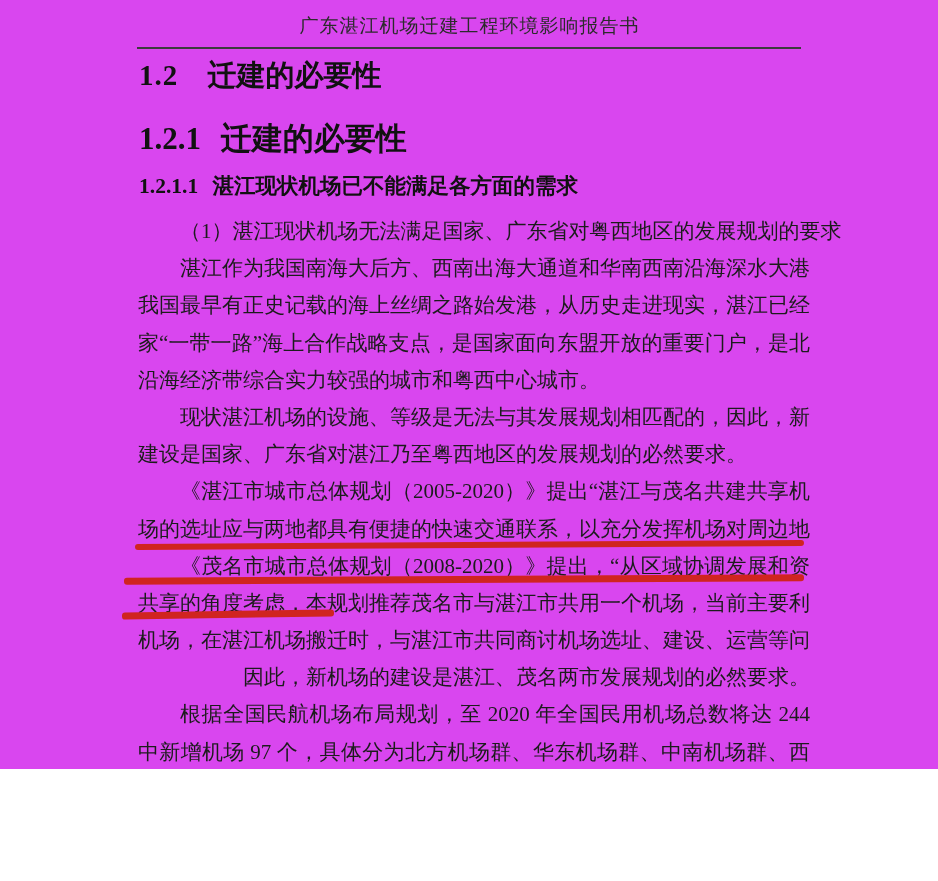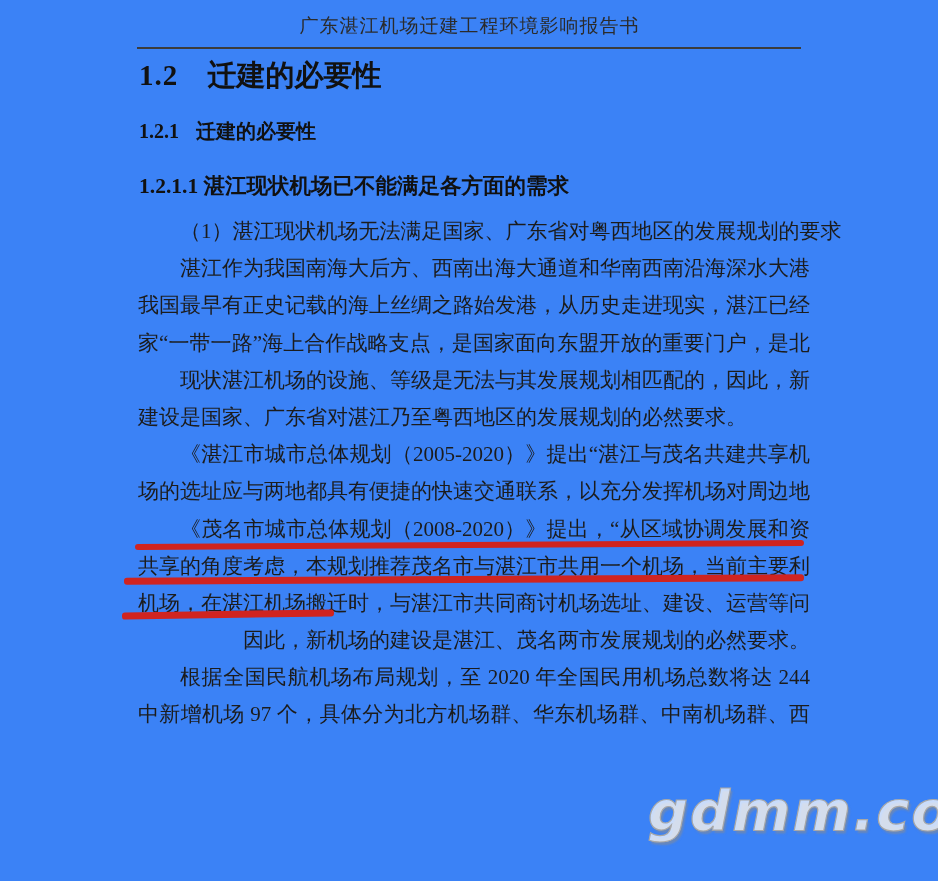--- a/index.html
+++ b/index.html
@@ -1,38 +1,38 @@
 <!DOCTYPE html>
 <html><head>
 <meta charset="utf-8">
 <style>
   html,body{margin:0;padding:0;background:#ffffff;}
   .page{
     position:relative;
-    width:938px;height:881px;
-    background:#3b82f6;
+    width:938px;height:769px;
+    background:#d946ef;
     overflow:hidden;
     font-family:"Liberation Serif","DejaVu Serif",serif;
     color:#1c1c1c;
   }
   .running-header{
     position:absolute;top:13px;left:138px;width:663px;
     text-align:center;font-size:19px;color:#2b2b2b;letter-spacing:1px;
   }
   .header-rule{
     position:absolute;top:47px;left:137px;width:664px;height:2px;
     background:#3c3c3c;
   }
   .h1,.h2,.h3{position:absolute;left:139px;font-weight:bold;color:#111;white-space:nowrap;}
   .h1{top:56px;font-size:29px;}
   .h1 .num{margin-right:22px;letter-spacing:1px;}
-  .h2{top:118px;font-size:20px;}
+  .h2{top:118px;font-size:31px;}
   .h2 .num{margin-right:12px;}
   .h3{top:171px;font-size:21.5px;}
-  .h3 .num{font-family:Liberation Serif, serif;}
+  .h3 .num{margin-right:9px;font-family:Liberation Serif, serif;}
   .body{
     position:absolute;top:213px;left:138px;width:672px;
     font-size:21px;line-height:37.2px;color:#1c1c1c;
   }
   .line{width:672px;height:37.2px;white-space:nowrap;box-sizing:border-box;}
   .line.indent{padding-left:42px;text-align:right;}
   .line.fill{text-align:justify;text-align-last:justify;white-space:normal;overflow:hidden;}
   .red-underline{
     position:absolute;height:6px;border-radius:3px;background:#d02420;
   }
@@ -73,20 +73,21 @@
   <div class="h3">
     <span class="num">1.2.1.1</span>
     <span class="ttl">湛江现状机场已不能满足各方面的需求</span>
   </div>
 
   <div class="body" id="body-lines">
       <div class="line indent">（1）湛江现状机场无法满足国家、广东省对粤西地区的发展规划的要求</div>
       <div class="line indent fill">湛江作为我国南海大后方、西南出海大通道和华南西南沿海深水大港口，是</div>
       <div class="line fill">我国最早有正史记载的海上丝绸之路始发港，从历史走进现实，湛江已经列为国</div>
       <div class="line fill">家“一带一路”海上合作战略支点，是国家面向东盟开放的重要门户，是北部湾</div>
+      <div class="line">沿海经济带综合实力较强的城市和粤西中心城市。</div>
       <div class="line indent fill">现状湛江机场的设施、等级是无法与其发展规划相匹配的，因此，新机场的</div>
       <div class="line">建设是国家、广东省对湛江乃至粤西地区的发展规划的必然要求。</div>
       <div class="line indent fill">《湛江市城市总体规划（2005-2020）》提出“湛江与茂名共建共享机场，机</div>
       <div class="line fill">场的选址应与两地都具有便捷的快速交通联系，以充分发挥机场对周边地区的辐</div>
       <div class="line indent fill">《茂名市城市总体规划（2008-2020）》提出，“从区域协调发展和资源设施</div>
       <div class="line fill">共享的角度考虑，本规划推荐茂名市与湛江市共用一个机场，当前主要利用湛江</div>
       <div class="line fill">机场，在湛江机场搬迁时，与湛江市共同商讨机场选址、建设、运营等问题。”</div>
       <div class="line indent">因此，新机场的建设是湛江、茂名两市发展规划的必然要求。</div>
       <div class="line indent fill">根据全国民航机场布局规划，至 2020 年全国民用机场总数将达 244 个，其</div>
       <div class="line fill">中新增机场 97 个，具体分为北方机场群、华东机场群、中南机场群、西南机场</div>

